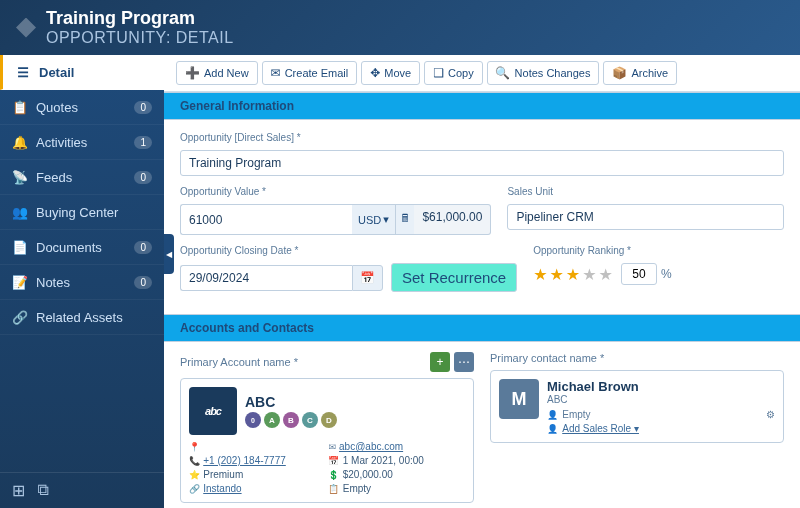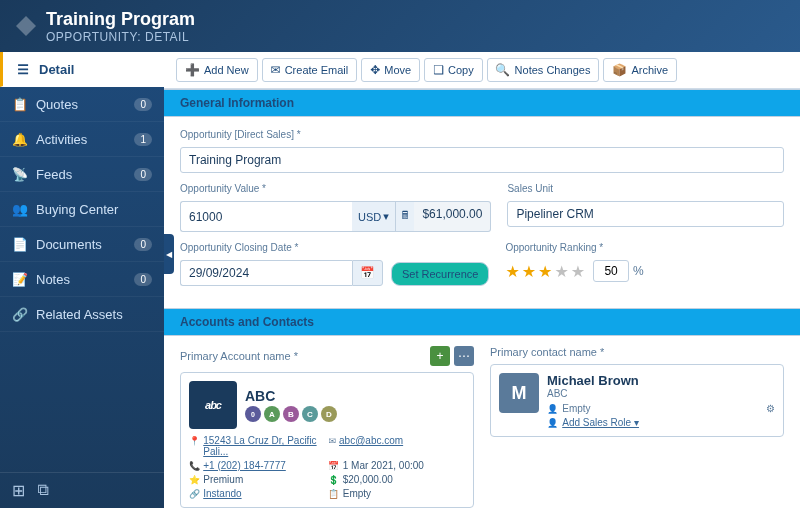--- a/index.html
+++ b/index.html
@@ -14,21 +14,21 @@
       gap: 10px;
       min-height: 52px;
     }
     .header-logo {
       width: 20px; height: 20px;
       background: rgba(255,255,255,0.3);
       clip-path: polygon(50% 0%, 100% 50%, 50% 100%, 0% 50%);
     }
     .header-title { color: white; }
     .header-title h1 { font-size: 18px; font-weight: bold; }
-    .header-title p { font-size: 12px; color: #aac4e0; text-transform: uppercase; letter-spacing: 0.5px; }
+    .header-title p { font-size: 16px; color: #aac4e0; text-transform: uppercase; letter-spacing: 0.5px; }
 
     
     .main-layout { display: flex; flex: 1; overflow: hidden; }
 
     
     .sidebar {
       width: 164px;
       background: linear-gradient(180deg, #1e4a7a 0%, #1a3a5c 100%);
       display: flex;
       flex-direction: column;
@@ -155,25 +155,25 @@
     .date-btn {
       background: #e8f0f8;
       border: 1px solid #c0d0e0;
       border-radius: 0 3px 3px 0;
       padding: 5px 7px;
       cursor: pointer;
       font-size: 12px;
       color: #1e4a7a;
     }
     .recurrence-btn {
-      background: #14b8a6;
-      border: 1px solid #c0d0e0;
-      border-radius: 9px;
+      background: #5eead4;
+      border: 1px solid #c0d0e0;
+      border-radius: 3px;
       padding: 5px 10px;
-      font-size: 11px;
+      font-size: 15px;
       color: #1e4a7a;
       cursor: pointer;
       margin-left: 8px;
       align-self: flex-end;
       white-space: nowrap;
     }
 
     .stars { display: flex; align-items: center; gap: 2px; }
     .star { font-size: 16px; }
     .star.filled { color: #f0a500; }
@@ -474,21 +474,20 @@
                     <span class="tag a">A</span>
                     <span class="tag b">B</span>
                     <span class="tag c">C</span>
                     <span class="tag d">D</span>
                   </div>
                 </div>
               </div>
               <div class="account-details">
                 <div class="detail-item">
                   <span class="detail-icon">📍</span>
-                  <span class="detail-link">15243 La Cruz Dr, Pacific Pali...</span>
                 </div>
                 <div class="detail-item">
                   <span class="detail-icon">✉</span>
                   <span class="detail-link">abc@abc.com</span>
                 </div>
                 <div class="detail-item">
                   <span class="detail-icon">📞</span>
                   <span class="detail-link">+1 (202) 184-7777</span>
                 </div>
                 <div class="detail-item">

